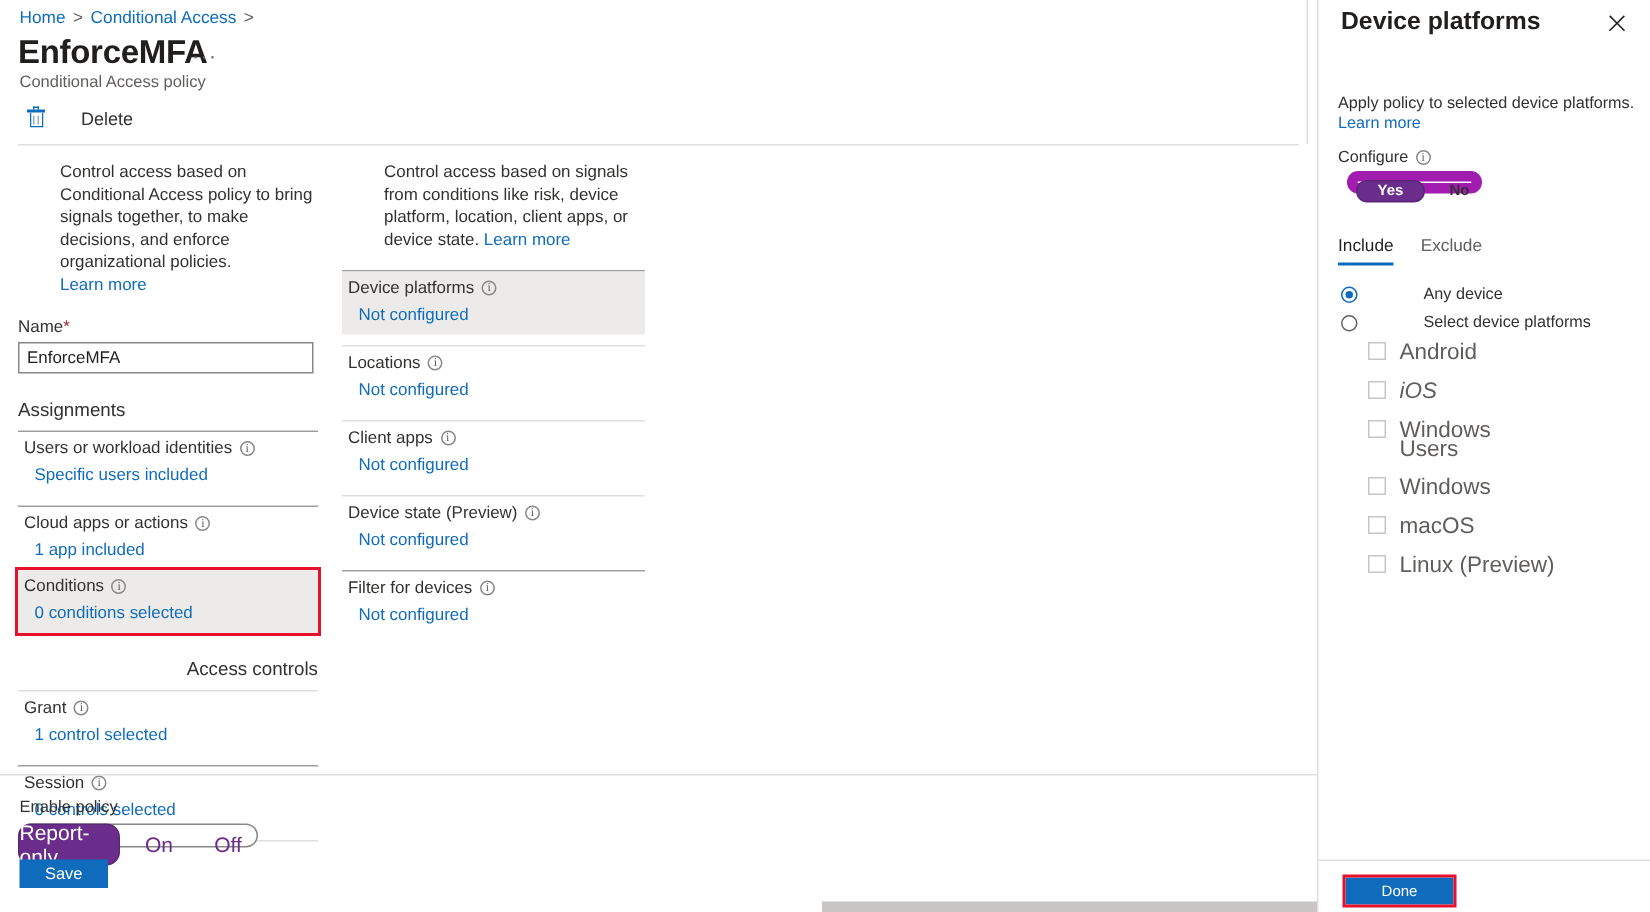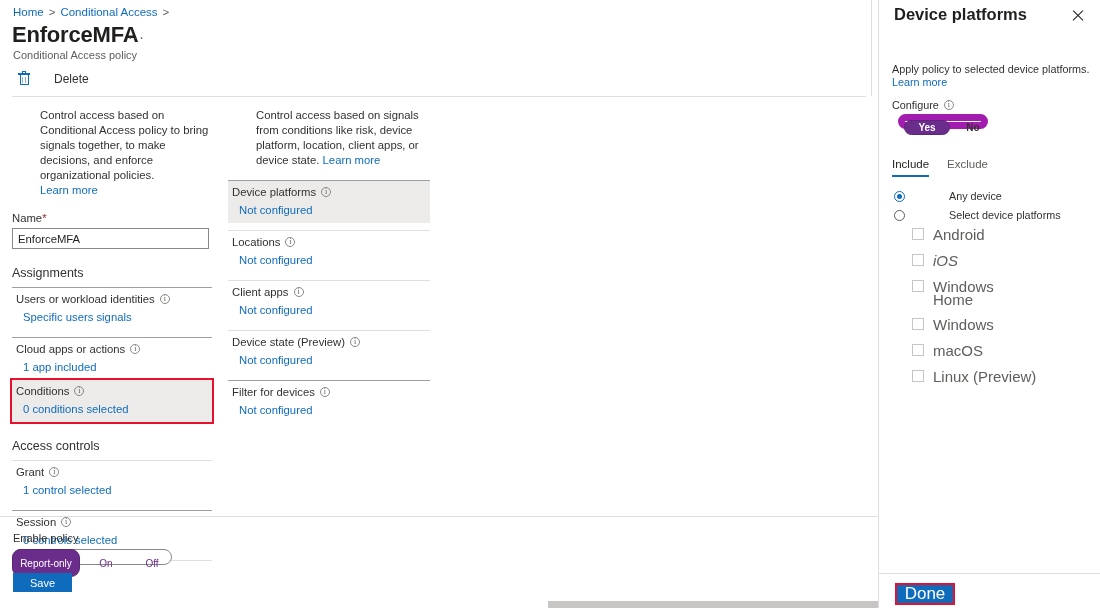--- a/index.html
+++ b/index.html
@@ -69,21 +69,21 @@
   .info {
     display:inline-flex; width:10px; height:10px; border:1px solid #8a8886;
     border-radius:50%; font-size:8px; line-height:8px; color:#605e5c;
     align-items:center; justify-content:center; font-family:"Liberation Serif", serif;
   }
 
   
   .footer-rule { position:absolute; left:0; top:516px; width:878px; height:1px; background:#e1dfdd; }
   .enable-label { position:absolute; left:13px; top:532px; font-size:11px; color:#323130; }
   .pillgroup { position:absolute; left:12px; top:549px; width:160px; height:16px; border:1px solid #8a8886; border-radius:9px; background:#fff; }
-  .pill { position:absolute; top:-1px; height:28px; border-radius:9px; font-size:10px; display:flex; align-items:center; justify-content:center; cursor:pointer;text-align:right; }
+  .pill { position:absolute; top:-1px; height:28px; border-radius:9px; font-size:14px; display:flex; align-items:center; justify-content:center; cursor:pointer; }
   .pill.on  { background:#6b2d8c; color:#fff; left:-1px; width:68px; border:1px solid #5b2578; }
   .pill.off { color:#6b2d8c; }
   .savebtn { position:absolute; left:13px; top:573px; width:59px; height:19px; background:#0f6cbd; color:#fff; font-size:11px; border:none; display:flex; align-items:center; justify-content:center; cursor:pointer; font-family:Liberation Sans, sans-serif; }
 
   .hscroll { position:absolute; left:548px; top:601px; width:330px; height:7px; background:#c8c6c4; }
   .hscroll-track { position:absolute; left:0px; top:601px; width:878px; height:7px; background:#fff; }
 
   
   #panel { position:absolute; left:878px; top:0; width:222px; height:608px; background:#fff; border-left:1px solid #e1dfdd; }
   .p-title { position:absolute; left:15px; top:5px; font-size:16.5px; font-weight:600; color:#201f1e; }
@@ -108,21 +108,21 @@
   .radio { width:11px; height:11px; border:1px solid #605e5c; border-radius:50%; position:relative; flex:none; }
   .radio.checked { border:1px solid #0f6cbd; }
   .radio.checked:after { content:""; position:absolute; left:2px; top:2px; width:5px; height:5px; border-radius:50%; background:#0f6cbd; }
   .radio-label { color:#323130;margin-left:36px; }
 
   .cb-row { position:absolute; left:33px; display:flex; align-items:flex-start; gap:9px; font-size:15px; cursor:default; }
   .cb { width:12px; height:12px; border:1px solid #c8c6c4; background:#fff; flex:none; margin-top:0px; }
   .cb-label { color:#605e5c; line-height:13px; }
 
   .p-footer-rule { position:absolute; left:0px; top:573px; width:222px; height:1px; background:#e1dfdd; }
-  .donebtn { position:absolute; left:18px; top:585px; width:56px; height:18px; background:#0f6cbd; color:#fff; font-size:17px; border:none; display:flex; align-items:center; justify-content:center; cursor:pointer; outline:2px solid #e8112d; font-family:"Liberation Sans", sans-serif; }
+  .donebtn { position:absolute; left:18px; top:585px; width:72px; height:18px; background:#0f6cbd; color:#fff; font-size:10px; border:none; display:flex; align-items:center; justify-content:center; cursor:pointer; outline:2px solid #e8112d; font-family:"Liberation Sans", sans-serif; }
 
   .vsep { position:absolute; left:871px; top:0px; width:1px; height:96px; background:#e1dfdd; }
 </style>
 </head>
 <body>
 
 <div id="root">
 
   <div id="main">
 
@@ -164,42 +164,42 @@
       <div class="section-head">Assignments</div>
 
       <div class="grp">
         <div class="rule"></div>
 
         <div class="row">
           <div class="rlabel">
             <span>Users or workload identities</span>
             <span class="info">i</span>
           </div>
-          <div class="rvalue">Specific users signals</div>
+          <div class="rvalue">Specific users included</div>
         </div>
         <div class="rule"></div>
 
         <div class="row">
           <div class="rlabel">
             <span>Cloud apps or actions</span>
             <span class="info">i</span>
           </div>
           <div class="rvalue">1 app included</div>
         </div>
 
         <div class="row selected hl-red">
           <div class="rlabel">
             <span>Conditions</span>
             <span class="info">i</span>
           </div>
           <div class="rvalue">0 conditions selected</div>
         </div>
       </div>
 
-      <div class="section-head" style="">Access controls</div>
+      <div class="section-head" style="text-align:right;">Access controls</div>
 
       <div class="grp">
         <div class="rule light"></div>
 
         <div class="row">
           <div class="rlabel">
             <span>Grant</span>
             <span class="info">i</span>
           </div>
           <div class="rvalue">1 control selected</div>
@@ -318,21 +318,21 @@
     <div class="cb-row" style="top:228px;">
       <span class="cb"></span>
       <span class="cb-label">Android</span>
     </div>
     <div class="cb-row" style="top:254px;font-style:italic;">
       <span class="cb"></span>
       <span class="cb-label">iOS</span>
     </div>
     <div class="cb-row" style="top:280px; width:80px;">
       <span class="cb"></span>
-      <span class="cb-label" style="width:52px;">Windows Home</span>
+      <span class="cb-label" style="width:52px;">Windows Users</span>
     </div>
     <div class="cb-row" style="top:318px;">
       <span class="cb"></span>
       <span class="cb-label">Windows</span>
     </div>
     <div class="cb-row" style="top:344px;">
       <span class="cb"></span>
       <span class="cb-label">macOS</span>
     </div>
     <div class="cb-row" style="top:370px;">

